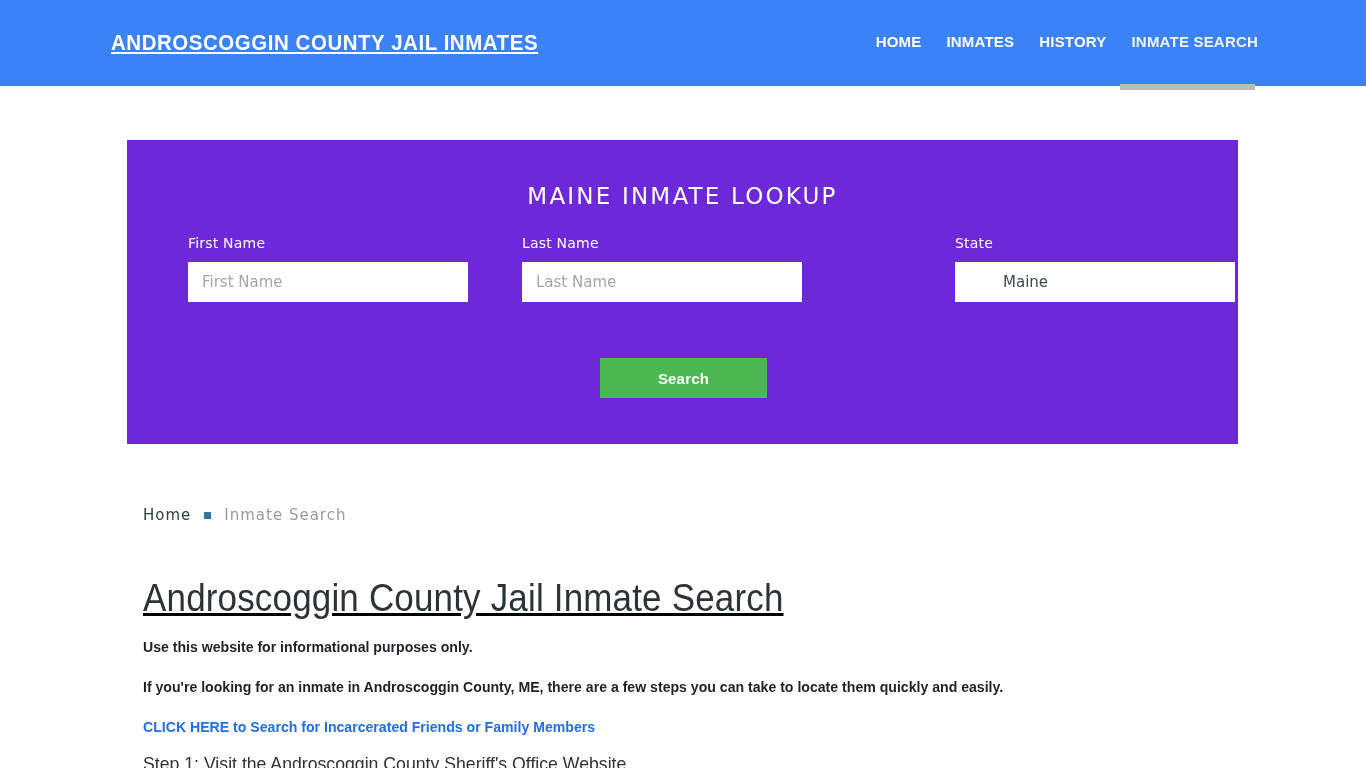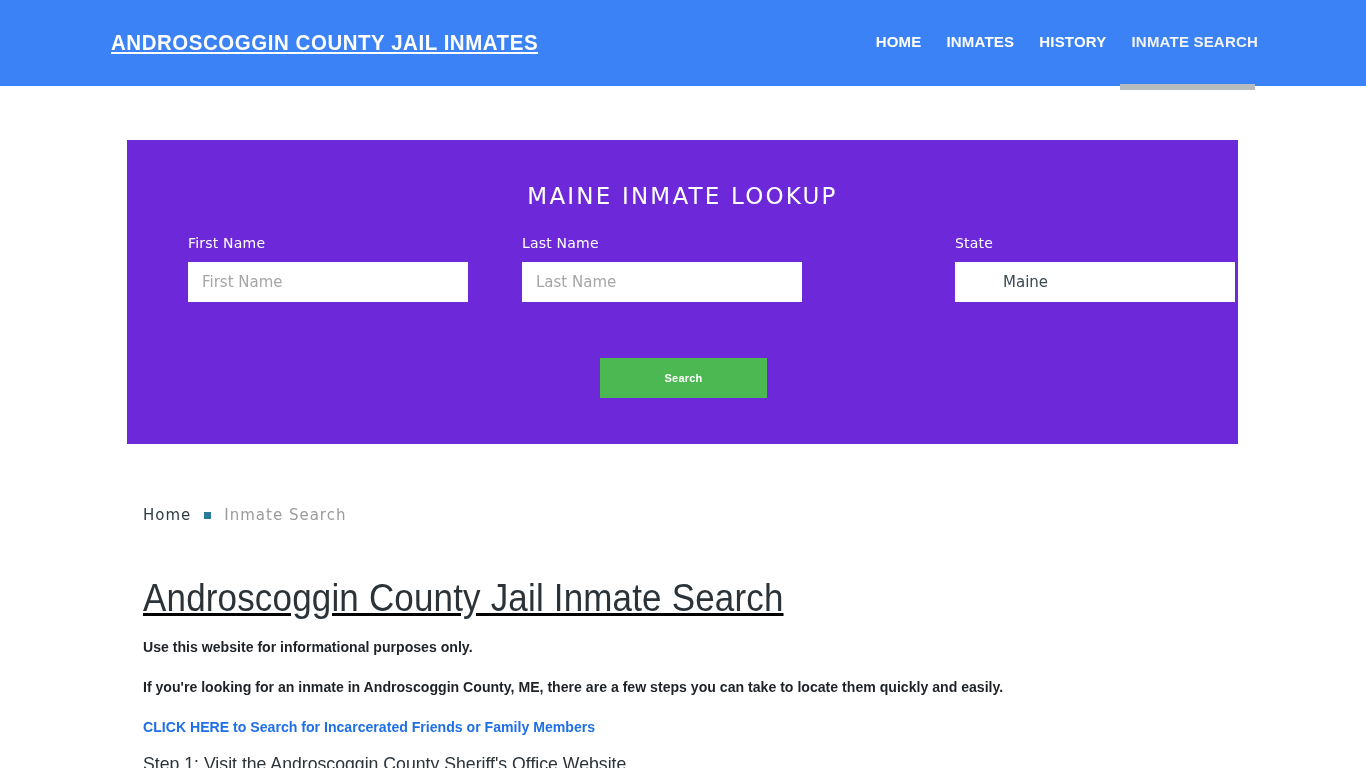--- a/index.html
+++ b/index.html
@@ -127,21 +127,21 @@
   }
   .search-button {
     position: absolute;
     left: 473px;
     top: 218px;
     width: 167px;
     height: 40px;
     background: #4cb852;
     color: #ffffff;
     border: none;
-    font-size: 11px;
+    font-size: 15px;
     font-weight: bold;
     cursor: pointer;
     font-family: "Liberation Sans", sans-serif;
     letter-spacing: 0.2px;
   }
 
   
   .breadcrumb {
     position: absolute;
     left: 143px;

